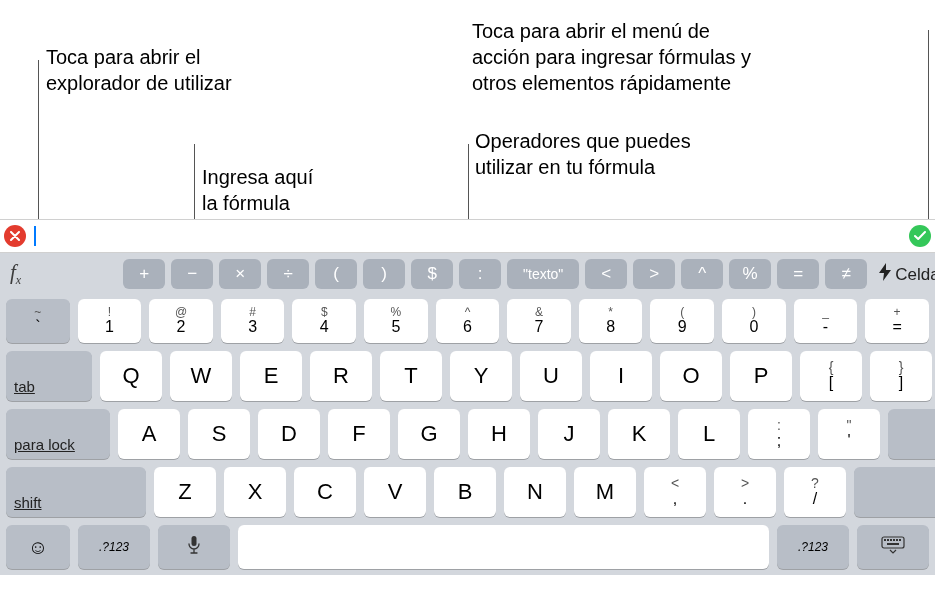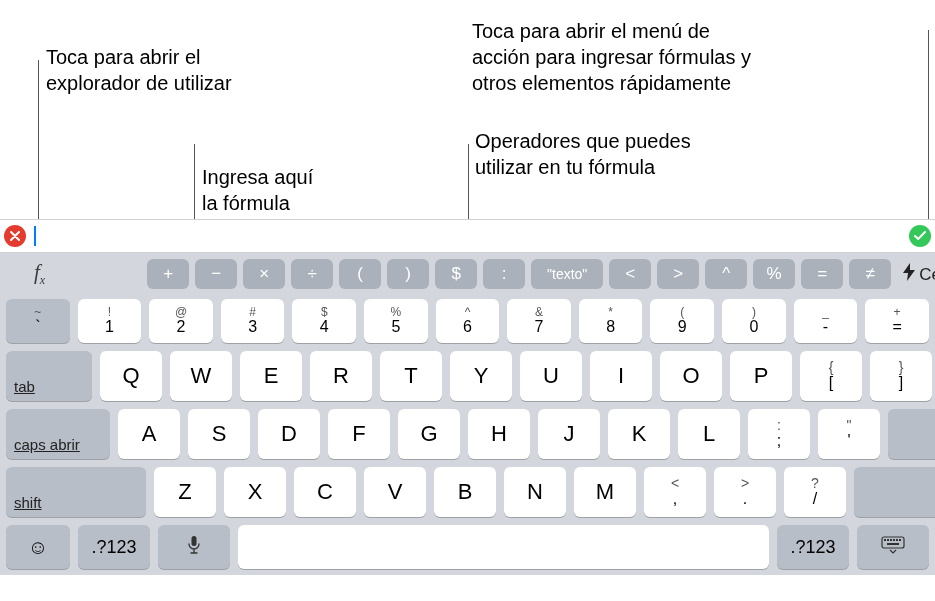--- a/index.html
+++ b/index.html
@@ -62,24 +62,23 @@
   .formula-input::placeholder { color: #888; }
   .cursor-bar {
     width: 2px; height: 20px;
     background: #007aff;
     margin-left: 2px;
   }
   .ops-row {
     display: flex;
     align-items: center;
     height: 42px;
-    padding: 0 22px;
+    padding: 0 6px;
     gap: 12px;
     background: #d3d7dd;
-    margin-left: 8px;
   }
   .fx {
     width: 48px;
     text-align: left;
     font-style: italic;
     font-family: Georgia, serif;
     font-size: 21px;
     color: #3c3c3c;
     padding-left: 4px;
     cursor: pointer;
@@ -135,21 +134,21 @@
   .letter { flex: 0 0 62px; font-size: 22px;}
   .tabk { flex: 0 0 86px;}
   .capsk { flex: 0 0 104px;}
   .retk { flex: 0 0 104px;}
   .shiftk { flex: 0 0 140px;}
   .punct .upper{font-size:14px}
   .punct .lower{font-size:16px}
   .brow { display:flex; gap:8px; }
   .brow .key { height: 44px; }
   .emoji { flex:0 0 64px; font-size:20px;}
-  .modek { flex:0 0 72px; font-size:18px;}
+  .modek { flex:0 0 72px; font-size:12px;font-style:italic;}
   .mic { flex:0 0 72px; font-size:18px;}
   .space { flex:1;}
   .hidek { flex:0 0 72px; font-size:18px;}
   .bracket-line {
     position:absolute;
     border:1px solid #555;
     border-bottom:none;
   }
 </style>
 </head>
@@ -303,21 +302,21 @@
           </button>
           <button class="key letter punct">
             <span class="upper">}</span>
             <span class="lower">]</span>
           </button>
         </div>
     </div>
 
     <div class="krow row3">
       <button class="key gray label-key capsk">
-          <span>caps abrir</span>
+          <span>para lock</span>
         </button>
       <div id="rowa" style="display:flex; gap:8px;">
           <button class="key letter">A</button>
           <button class="key letter">S</button>
           <button class="key letter">D</button>
           <button class="key letter">F</button>
           <button class="key letter">G</button>
           <button class="key letter">H</button>
           <button class="key letter">J</button>
           <button class="key letter">K</button>

